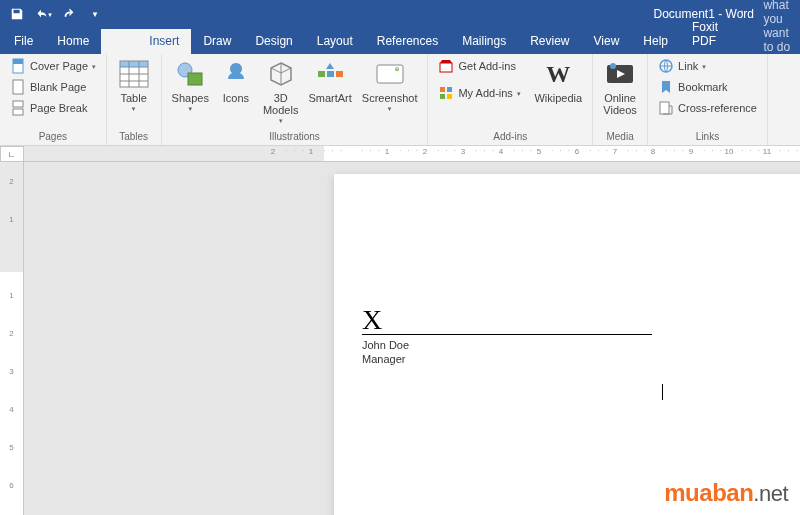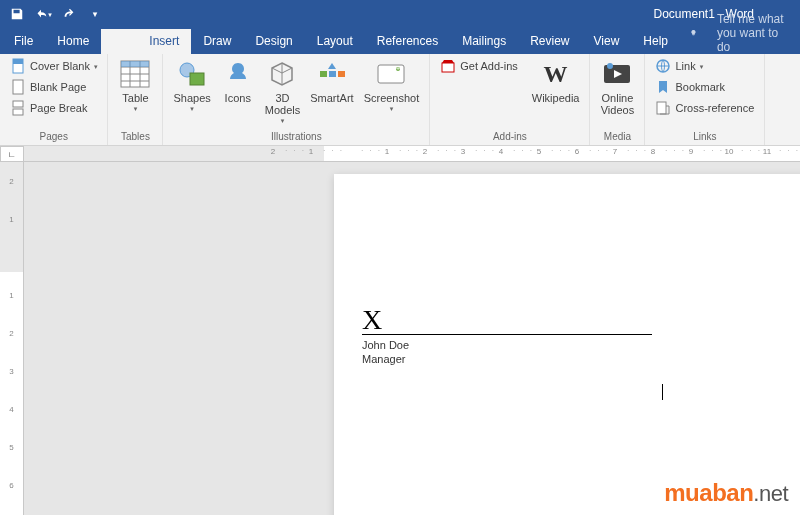--- a/index.html
+++ b/index.html
@@ -88,40 +88,41 @@
   <div class="tab">Home</div>
   <div class="tab active">Insert</div>
   <div class="tab">Draw</div>
   <div class="tab">Design</div>
   <div class="tab">Layout</div>
   <div class="tab">References</div>
   <div class="tab">Mailings</div>
   <div class="tab">Review</div>
   <div class="tab">View</div>
   <div class="tab">Help</div>
+  <div class="tab">Foxit PDF</div>
   <div class="tellme">
     <svg width="14" height="14" viewBox="0 0 16 16">
         <path d="M8 1a5 5 0 0 0-3 9v2h6v-2a5 5 0 0 0-3-9zm-2 12h4v1H6v-1z"></path>
       </svg>
     <span>Tell me what you want to do</span>
   </div>
 </div>
 
 <div class="ribbon">
   <div class="group">
     <div class="group-body">
       <div class="vertstack">
         <div class="btn-sm">
             <span class="ic">
               <svg width="16" height="16" viewBox="0 0 16 16">
                 <rect x="3" y="1" width="10" height="14" fill="#fff" stroke="#5b9bd5"></rect>
                 <rect x="3" y="1" width="10" height="5" fill="#5b9bd5"></rect>
               </svg>
             </span>
-            <span>Cover Blank</span> 
+            <span>Cover Page</span> 
             <span class="dd-arrow">▾</span>
           </div>
         <div class="btn-sm">
             <span class="ic">
               <svg width="16" height="16" viewBox="0 0 16 16">
                 <rect x="3" y="1" width="10" height="14" fill="#fff" stroke="#888"></rect>
               </svg>
             </span>
             <span>Blank Page</span>
           </div>
@@ -221,20 +222,32 @@
     <div class="group-body">
       <div class="vertstack" style="margin-right:4px">
         <div class="btn-sm">
             <span class="ic">
               <svg width="16" height="16" viewBox="0 0 16 16">
                 <rect x="2" y="5" width="12" height="9" fill="#fff" stroke="#c00"></rect>
                 <path d="M2 5l2-3h8l2 3z" fill="#c00"></path>
               </svg>
             </span>
             <span>Get Add-ins</span>
+          </div>
+        <div class="btn-sm" style="margin-top:6px">
+            <span class="ic">
+              <svg width="16" height="16" viewBox="0 0 16 16">
+                <rect x="2" y="2" width="5" height="5" fill="#ed7d31"></rect>
+                <rect x="9" y="2" width="5" height="5" fill="#5b9bd5"></rect>
+                <rect x="2" y="9" width="5" height="5" fill="#70ad47"></rect>
+                <rect x="9" y="9" width="5" height="5" fill="#ffc000"></rect>
+              </svg>
+            </span>
+            <span>My Add-ins</span> 
+            <span class="dd-arrow">▾</span>
           </div>
       </div>
       <div class="btn-lg">
           <div class="ic-lg" style="font-family:serif;font-size:24px;font-weight:bold;color:#333">W</div>
           <div class="lbl">Wikipedia</div>
         </div>
     </div>
     <div class="group-label">Add-ins</div>
   </div>
 

